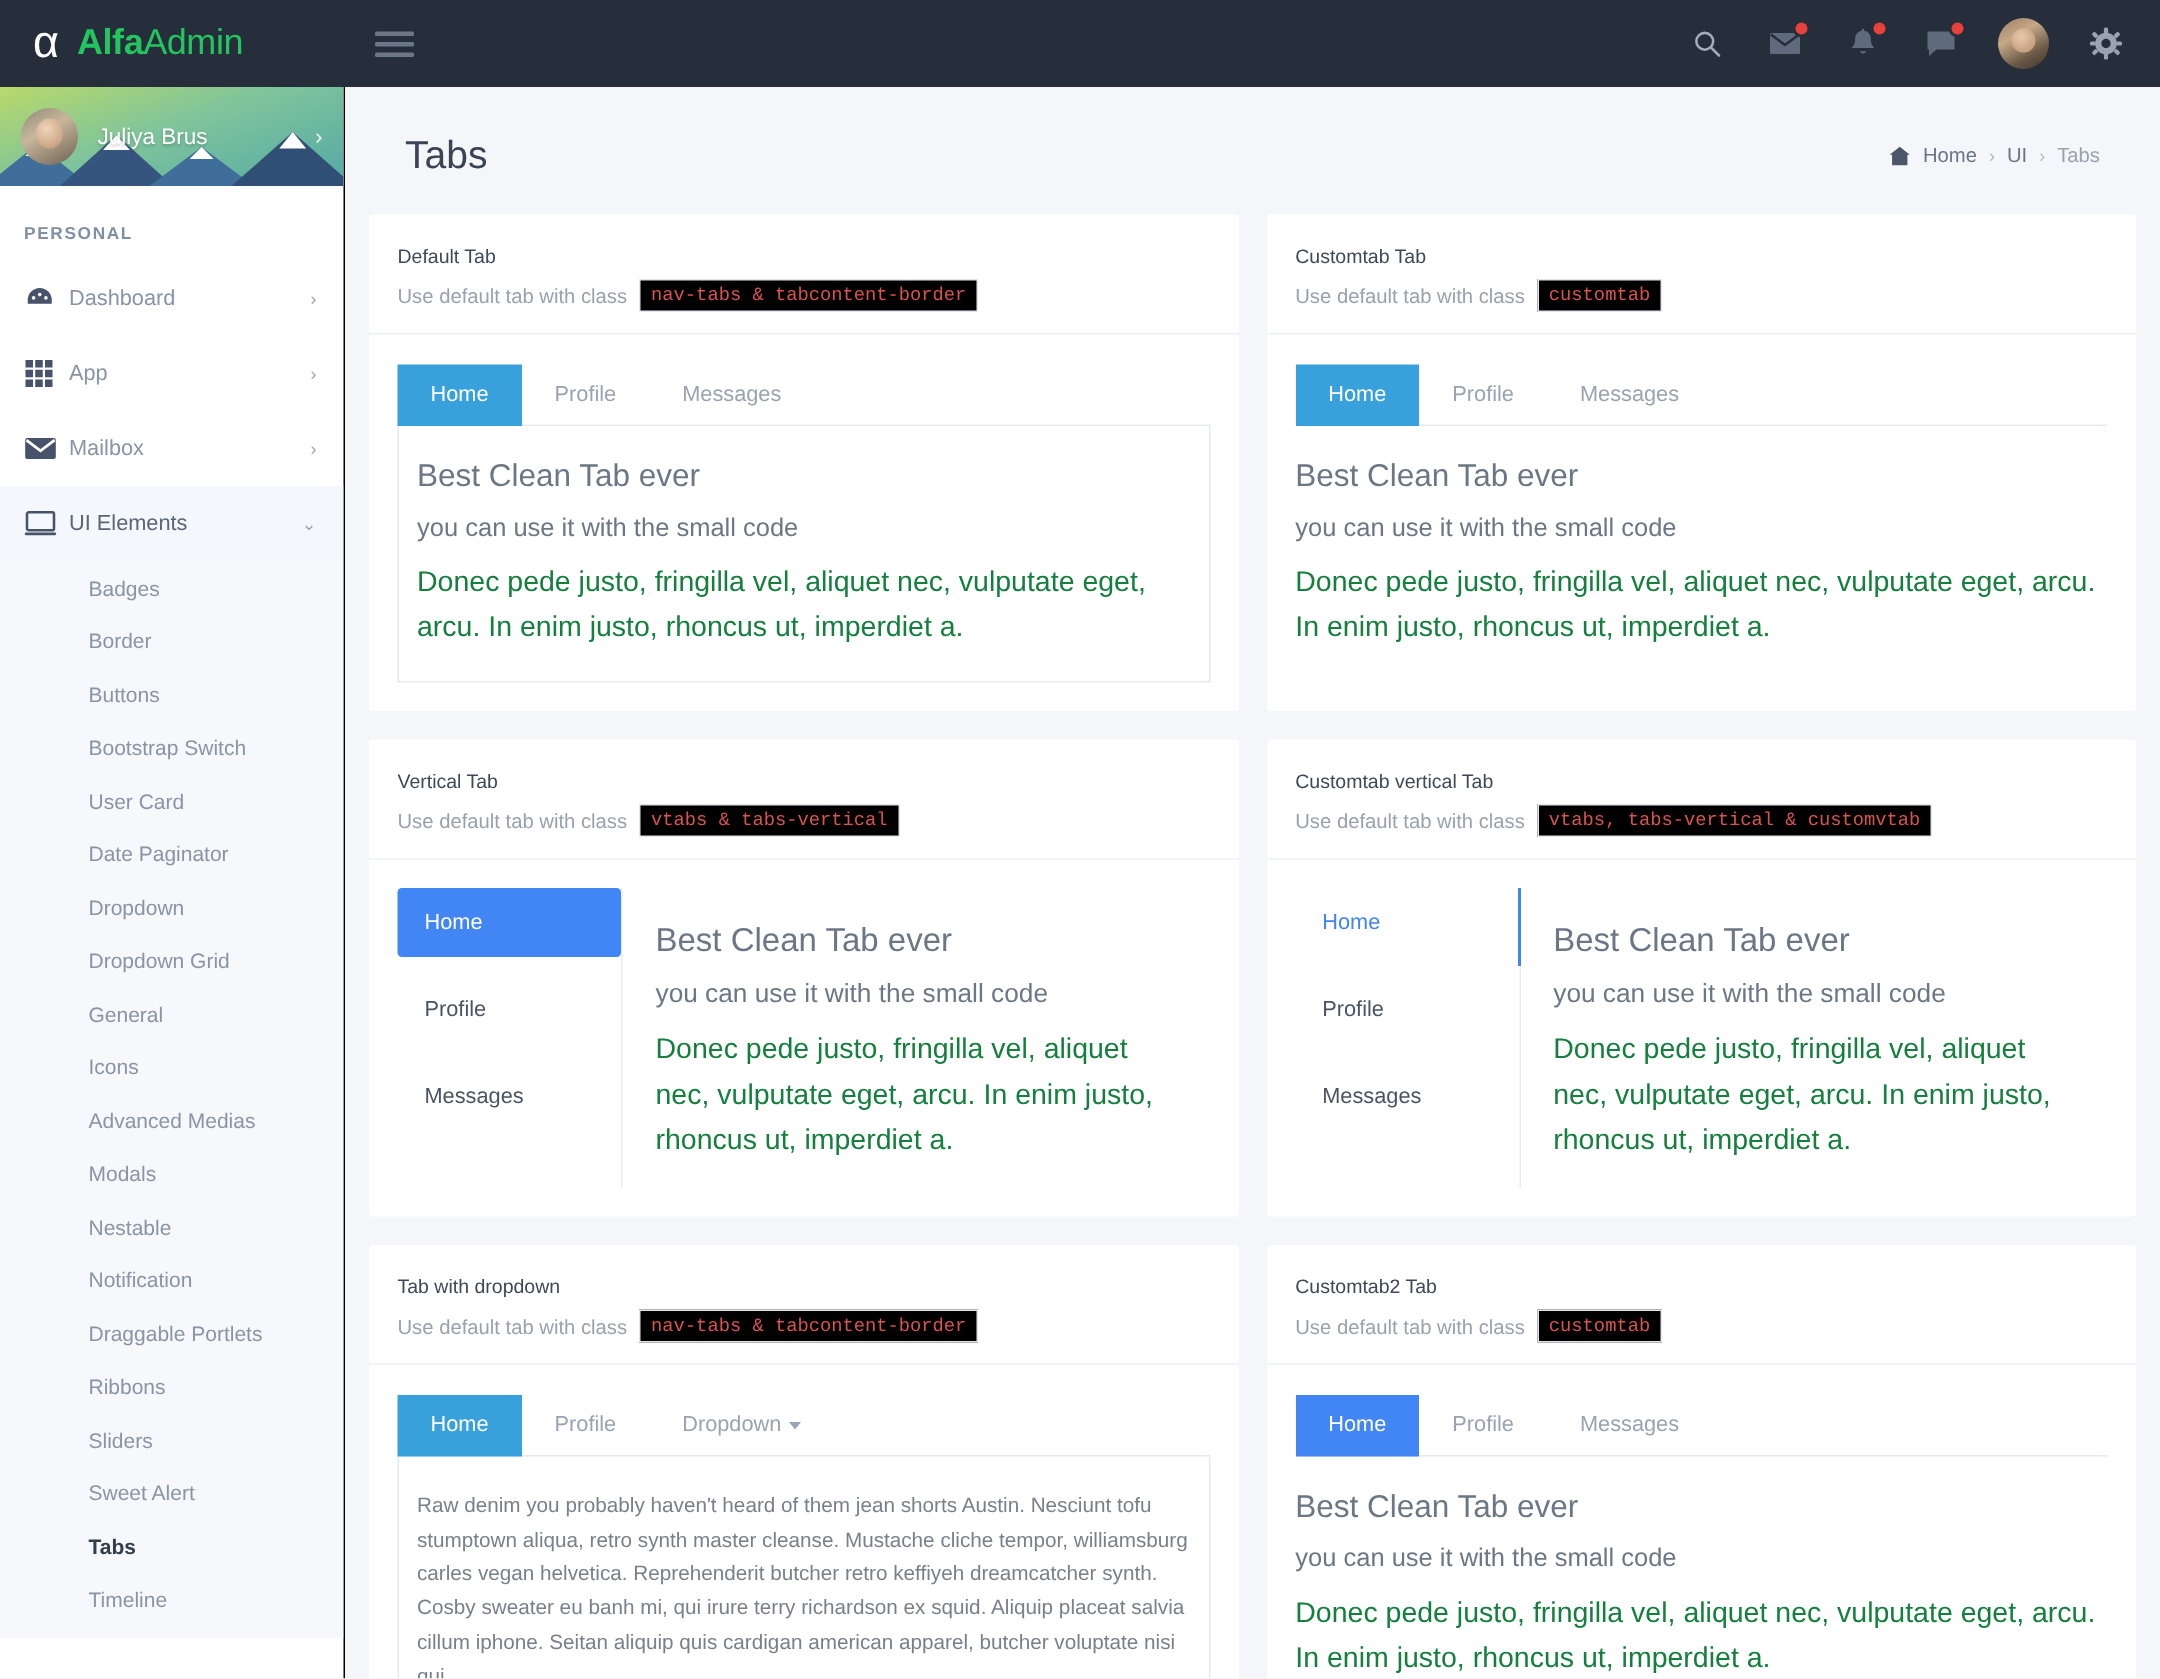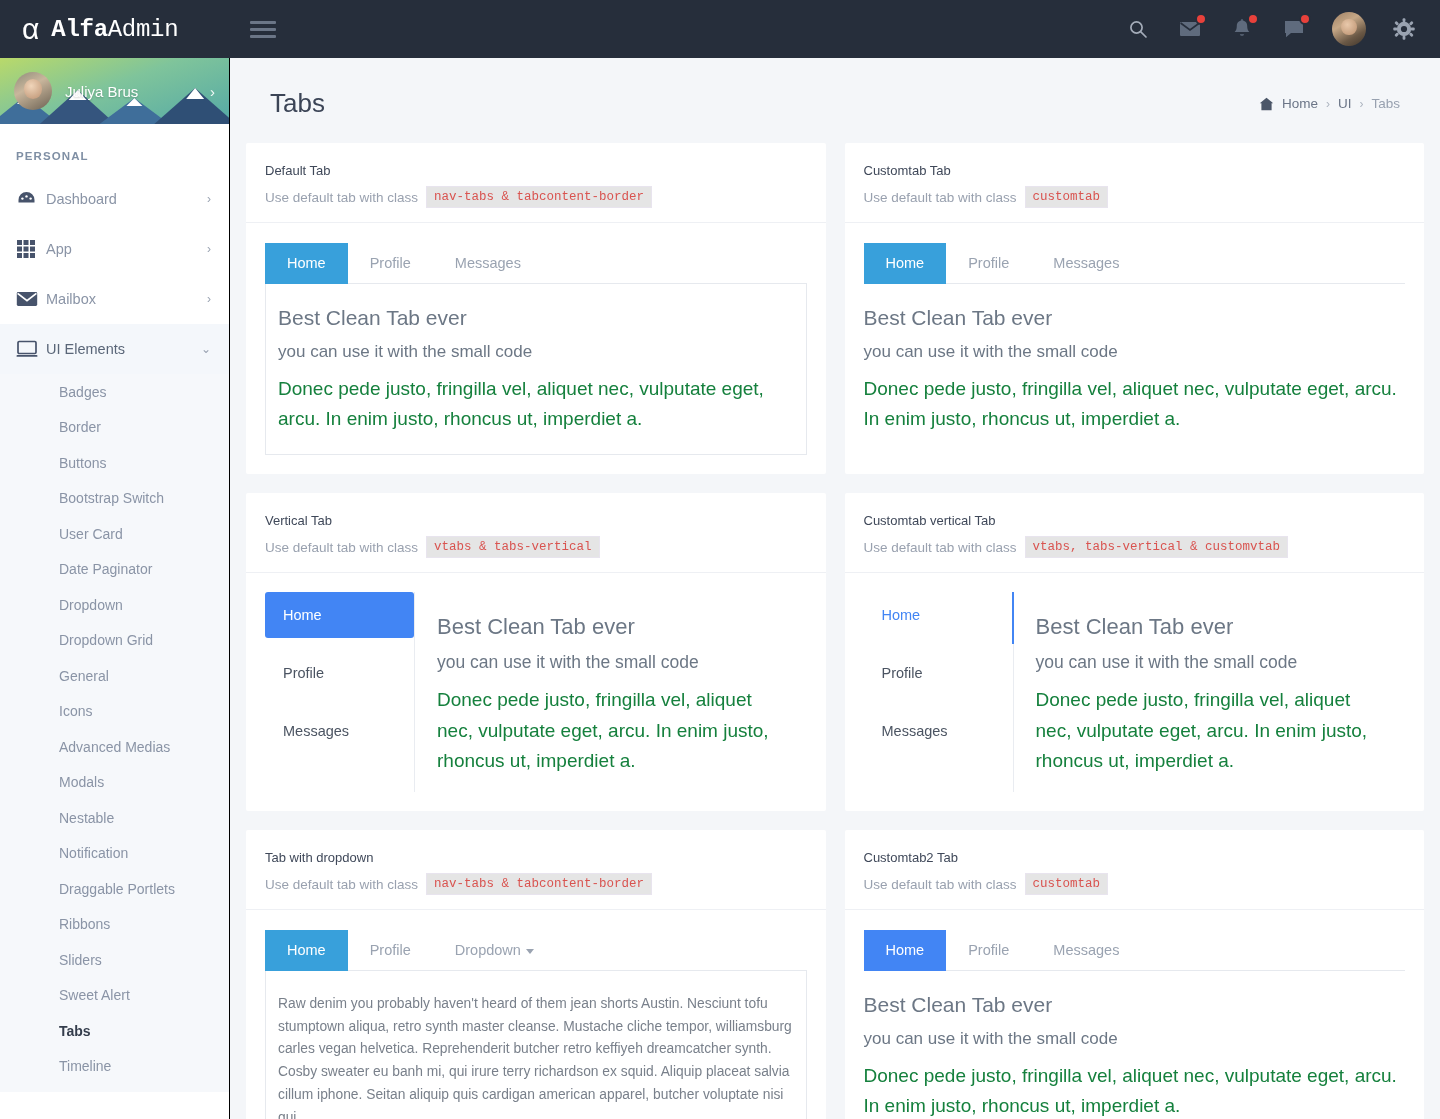--- a/index.html
+++ b/index.html
@@ -14,21 +14,21 @@
   
   .topbar {
     height: 58px; background: #262e3b; display: flex; align-items: center;
     flex: 0 0 58px; position: relative; z-index: 20;
   }
   .brand {
     width: 230px; height: 58px; display: flex; align-items: center;
     padding-left: 22px; gap: 12px;
   }
   .brand-mark { font-size: 30px; color: #fff; line-height: 1; font-weight: 400; }
-  .brand-text { font-size: 24px; color: #ffffff; letter-spacing: -0.3px; font-family: Liberation Mono, monospace; }
+  .brand-text { font-size: 24px; color: #22c55e; letter-spacing: -0.3px; }
   .brand-text b { font-weight: 700; }
   .brand-text span { font-weight: 300; }
   .hamburger {
     width: 26px; height: 58px; margin-left: 20px;
     display: flex; flex-direction: column; justify-content: center; gap: 4px;
     cursor: pointer;
   }
   .hamburger i { display: block; height: 3px; background: #6b7687; border-radius: 1px; }
   .topbar-spacer { flex: 1; }
   .topbar-icons { display: flex; align-items: center; gap: 24px; padding-right: 22px; }
@@ -122,21 +122,21 @@
   .grid {
     display: grid; grid-template-columns: 1fr 1fr; gap: 19px;
     padding: 0 16px 0 16px;
   }
   .card { background: #fff; border-radius: 2px; }
   .card-head { padding: 20px 19px 14px 19px; border-bottom: 1px solid #eef0f4; }
   .card-title { font-size: 13px; color: #3f4859; font-weight: 400; margin-bottom: 8px; }
   .card-sub { font-size: 13.5px; color: #99a1af; display: flex; align-items: center; gap: 8px; flex-wrap: wrap;}
   code.kls {
     font-family: "Liberation Mono", monospace; font-size: 12.5px; color: #d9534f;
-    border: 1px solid #e8e4ee; border-radius: 0; padding: 3px 7px; background: #e5e5e5;
+    border: 1px solid #e8e4ee; border-radius: 0; padding: 3px 7px; background: #000000;
     white-space: nowrap;
   }
   .card-body { padding: 19px; }
 
   
   .nav-tabs { display: flex; align-items: flex-end; border-bottom: 1px solid #e6e9ee; }
   .nav-tabs .tab {
     padding: 13px 22px; font-size: 14.5px; color: #9aa3b1; cursor: pointer;
     background: transparent; line-height: 1; position: relative; top: 1px;
   }

